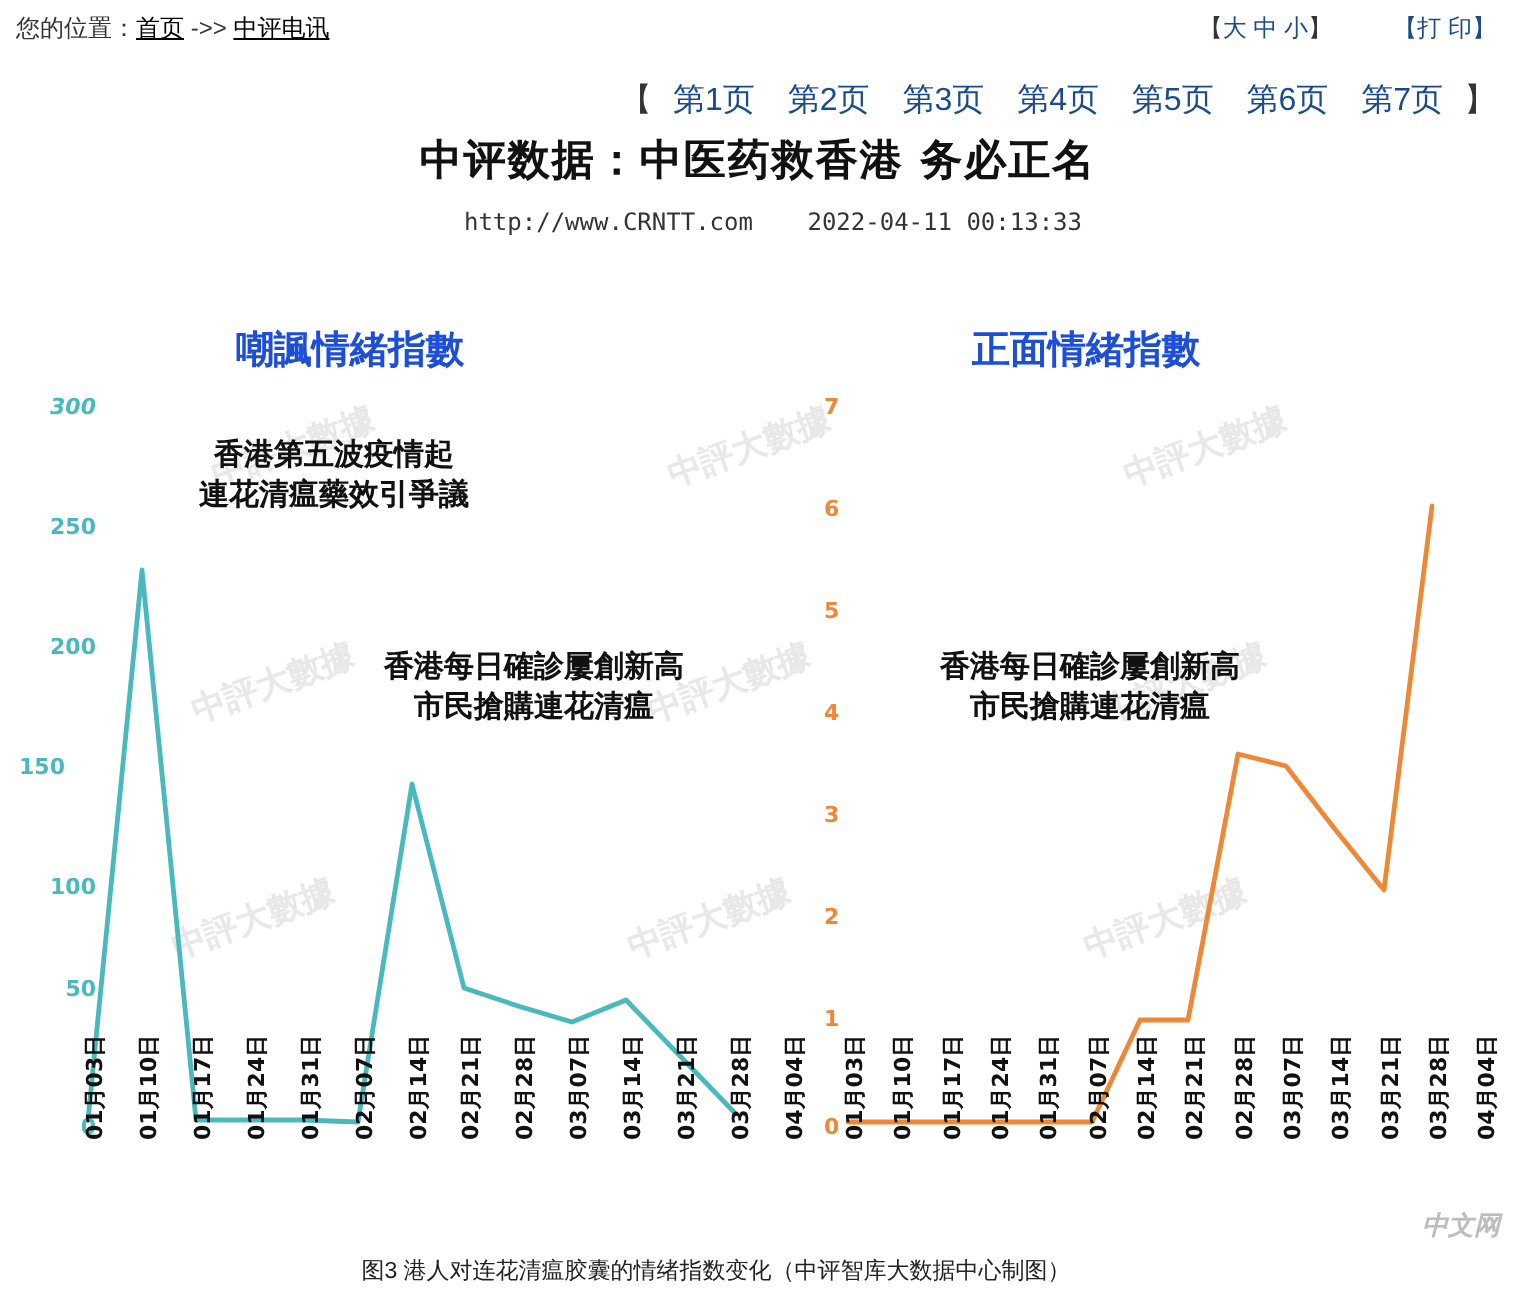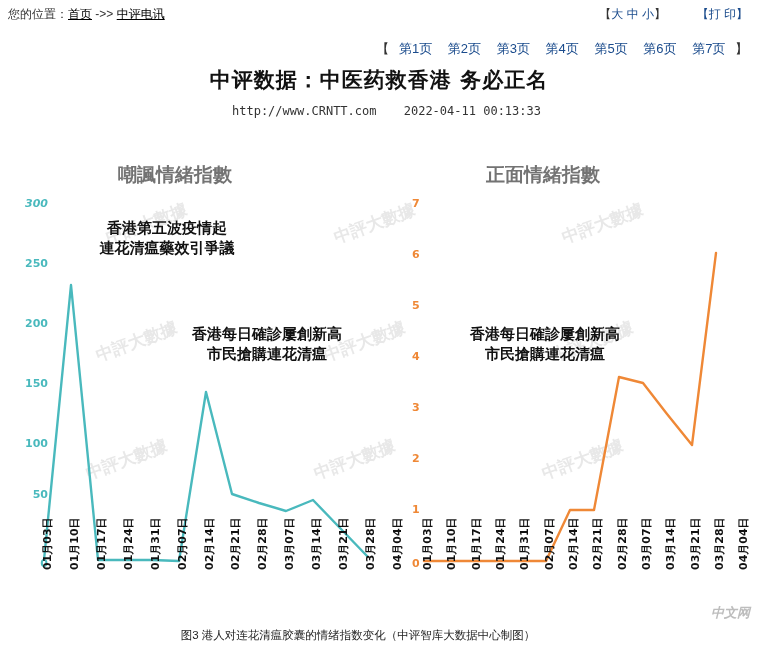--- a/index.html
+++ b/index.html
@@ -15,21 +15,21 @@
     position:absolute;left:0;top:0;width:758px;height:26px;
     font-size:12px;color:#333;
   }
   .breadcrumb{position:absolute;left:8px;top:6px;font-size:12px;color:#333;}
   .breadcrumb a{color:#000000;text-decoration:underline;cursor:pointer;}
   .breadcrumb .sep{color:#333;}
   .fontsize-box{position:absolute;right:92px;top:6px;font-size:12px;color:#333;}
   .print-box{position:absolute;right:10px;top:6px;font-size:12px;color:#333;text-align:center;}
   .fontsize-box a,.print-box a{color:#1a4b8c;text-decoration:none;cursor:pointer;}
   .pager{
-    position:absolute;right:10px;top:40px;font-size:13px;color:#333;
+    position:absolute;right:10px;top:40px;font-size:16px;color:#333;
   }
   .pager a{color:#1a4b8c;text-decoration:none;margin:0 6px;cursor:pointer;}
   .pager .brk{color:#333;}
   h1.title{
     position:absolute;left:0;top:66px;width:758px;
     text-align:center;margin:0;
     font-family:"DejaVu Serif","Liberation Serif",serif;
     font-size:21px;font-weight:bold;color:#111;letter-spacing:1px;
   }
   .meta{
@@ -40,21 +40,21 @@
   .meta .url{margin-right:20px;padding-left:15px;}
   .figure{
     position:absolute;left:0;top:140px;width:758px;height:512px;
   }
   .wm{
     position:absolute;font-size:17px;color:#e8e8e8;font-weight:bold;
     transform:rotate(-20deg);white-space:nowrap;pointer-events:none;
     font-family:"DejaVu Sans", sans-serif;
   }
   .panel-title{
-    position:absolute;font-size:19px;font-weight:bold;color:#737373;
+    position:absolute;font-size:19px;font-weight:bold;color:#1d4ed8;
     font-family:Liberation Serif, serif;
     white-space:nowrap;
   }
   .annot{
     position:absolute;font-size:15px;color:#111;font-weight:bold;
     text-align:center;line-height:1.35;white-space:nowrap;
   }
   .ytick{
     position:absolute;font-size:11px;font-weight:bold;
     font-family:"DejaVu Sans", sans-serif;
@@ -142,21 +142,21 @@
   <div class="annot" style="left:478px;top:78px;width:256px;">
   </div>
   <div class="annot" style="left:430px;top:184px;width:230px;">
     <div>香港每日確診屢創新高</div>
     <div>市民搶購連花清瘟</div>
   </div>
 
   <div class="ytick left" style="left:14px;top:57px;width:34px;font-style:italic;">300</div>
   <div class="ytick left" style="left:14px;top:117px;width:34px;">250</div>
   <div class="ytick left" style="left:14px;top:177px;width:34px;">200</div>
-  <div class="ytick left" style="left:14px;top:237px;width:34px;">150</div>
+  <div class="ytick left" style="left:4px;top:237px;width:34px;text-align:center;">150</div>
   <div class="ytick left" style="left:14px;top:297px;width:34px;">100</div>
   <div class="ytick left" style="left:14px;top:348px;width:34px;">50</div>
   <div class="ytick left" style="left:14px;top:417px;width:34px;">0</div>
 
   <div class="ytick right" style="left:412px;top:57px;">7</div>
   <div class="ytick right" style="left:412px;top:108px;">6</div>
   <div class="ytick right" style="left:412px;top:159px;">5</div>
   <div class="ytick right" style="left:412px;top:210px;">4</div>
   <div class="ytick right" style="left:412px;top:261px;">3</div>
   <div class="ytick right" style="left:412px;top:312px;">2</div>

